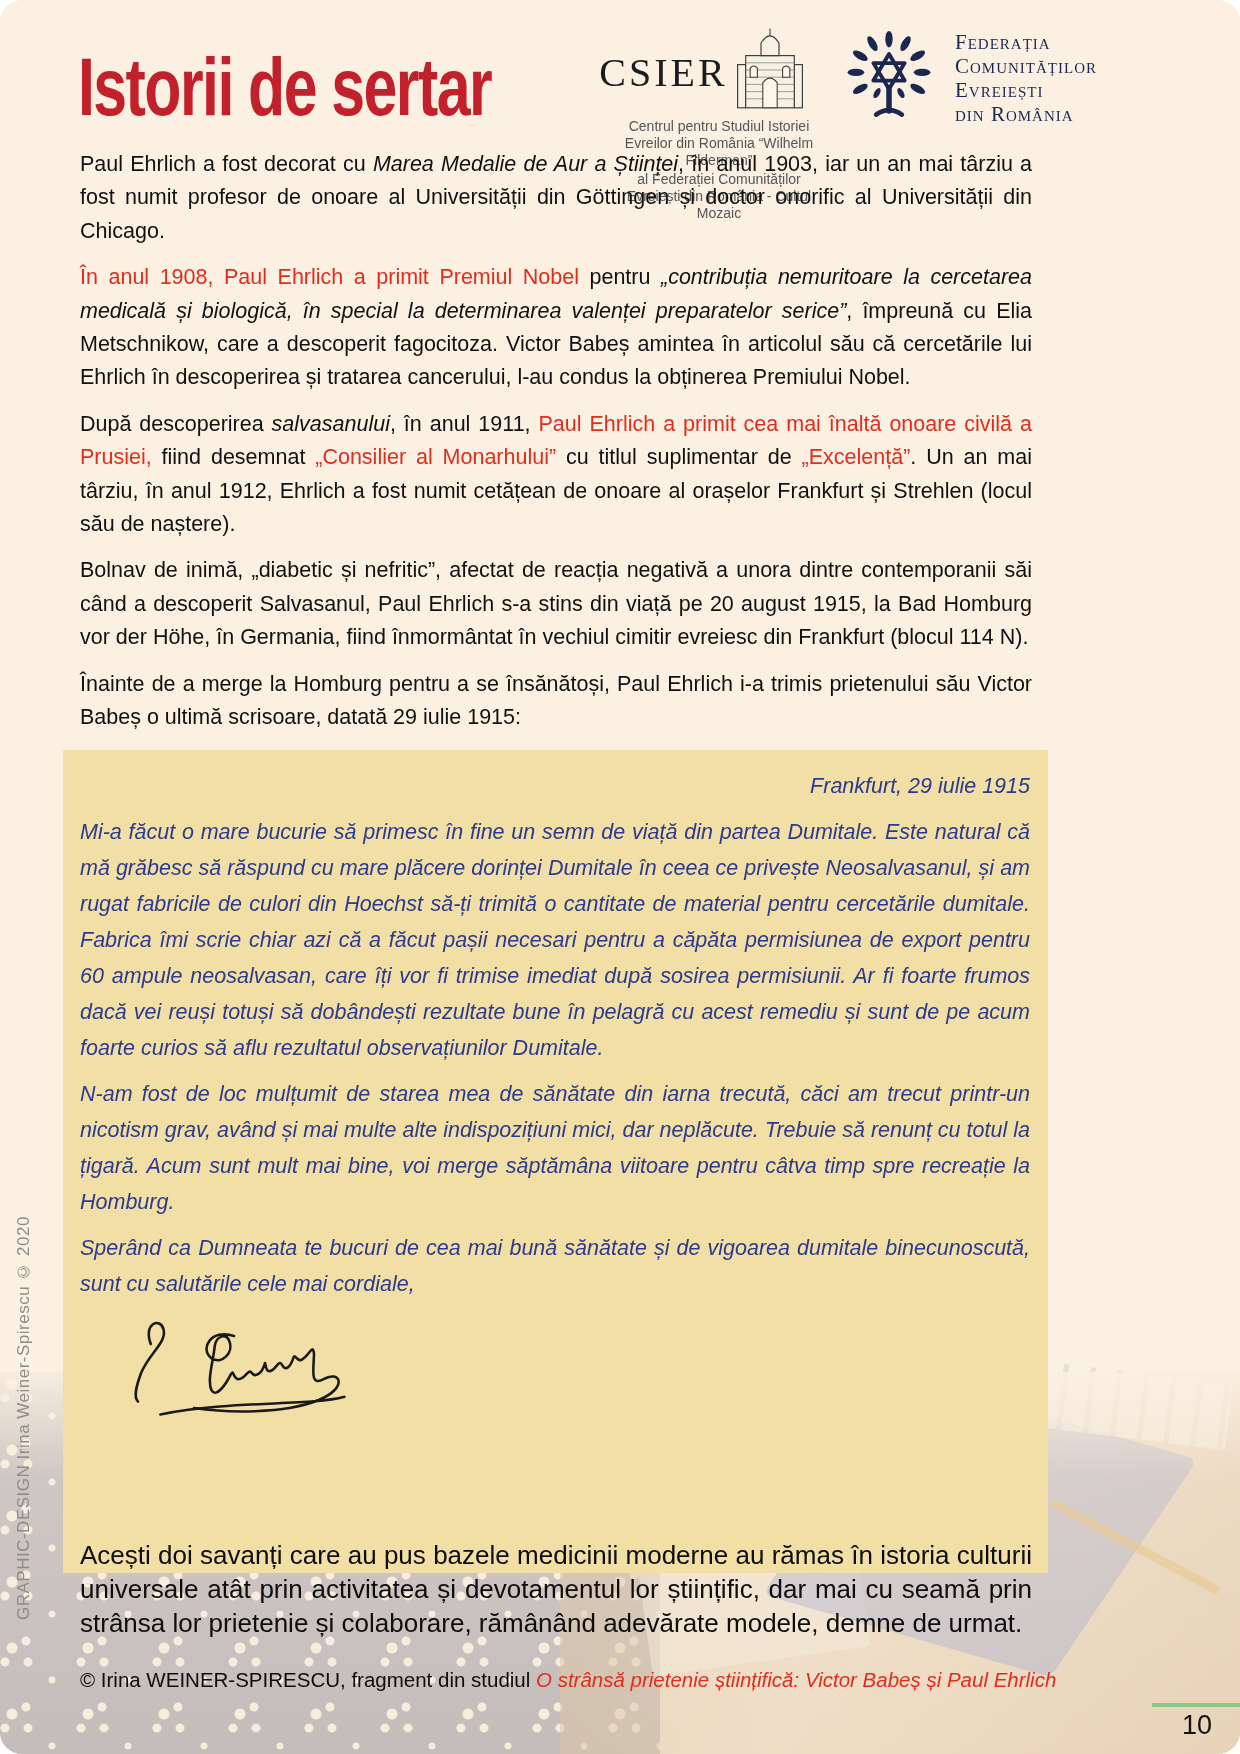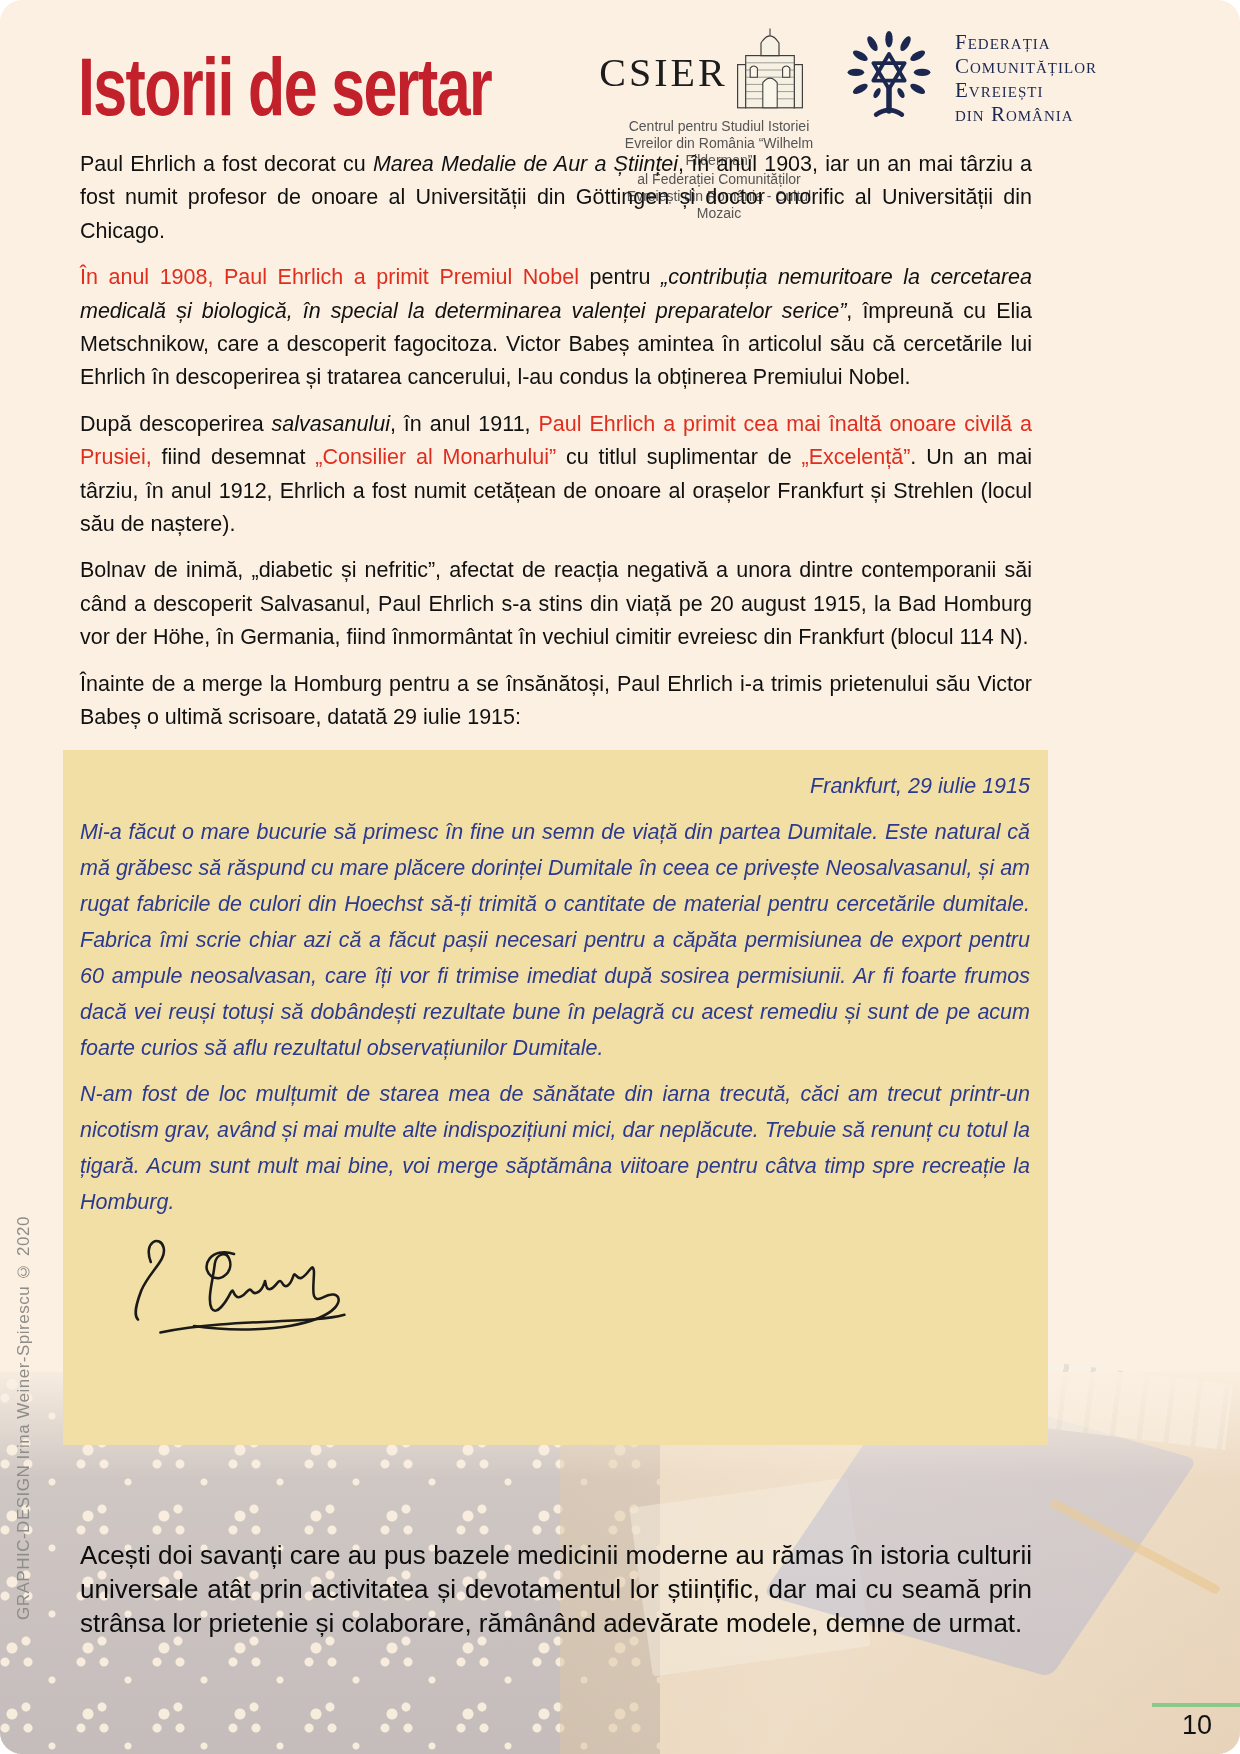--- a/index.html
+++ b/index.html
@@ -22,21 +22,21 @@
   .fcer { position:absolute; left:843px; top:30px; display:flex; align-items:center; gap:20px; }
   .fcer-text { font-family:"Liberation Serif", serif; font-variant:small-caps; color:#1c2750;
                font-size:21px; line-height:24px; letter-spacing:1px; }
   
   .article { position:absolute; left:80px; top:148px; width:952px;
              font-size:21.5px; line-height:33.4px; text-align:justify; }
   .article p { margin:0 0 13px 0; }
   .it { font-style:italic; }
   .red { color:#e02d1e; }
   
-  .letter { position:absolute; left:63px; top:750px; width:985px; height:695px;
+  .letter { position:absolute; left:63px; top:750px; width:985px; height:823px;
             background:#f2dfa5; color:#2b3a8e; font-style:italic;
             font-size:21.5px; line-height:36px; box-sizing:border-box;
             padding:18px 18px 8px 17px; text-align:justify; z-index:3; }
   .letter p { margin:0 0 10px 0; }
   .letter .dateline { text-align:right; }
   .sig { margin:4px 0 0 8px; }
   
   .photo { position:absolute; left:0; top:1372px; width:1240px; height:382px; z-index:1; }
   .fabric { position:absolute; left:0; top:0; width:660px; height:100%;
             background-color:#5b5a72; opacity:.55;
@@ -163,30 +163,34 @@
     <p><span class="red">În anul 1908, Paul Ehrlich a primit Premiul Nobel</span><span> pentru </span><span class="it">„contribuția nemuritoare la cercetarea medicală și biologică, în special la determinarea valenței preparatelor serice”</span><span>, împreună cu Elia Metschnikow, care a descoperit fagocitoza. Victor Babeș amintea în articolul său că cercetările lui Ehrlich în descoperirea și tratarea cancerului, l-au condus la obținerea Premiului Nobel.</span></p>
     <p><span>După descoperirea </span><span class="it">salvasanului</span><span>, în anul 1911, </span><span class="red">Paul Ehrlich a primit cea mai înaltă onoare civilă a Prusiei,</span><span> fiind desemnat </span><span class="red">„Consilier al Monarhului”</span><span> cu titlul suplimentar de </span><span class="red">„Excelență”</span><span>. Un an mai târziu, în anul 1912, Ehrlich a fost numit cetățean de onoare al orașelor Frankfurt și Strehlen (locul său de naștere).</span></p>
     <p>Bolnav de inimă, „diabetic și nefritic”, afectat de reacția negativă a unora dintre contemporanii săi când a descoperit Salvasanul, Paul Ehrlich s-a stins din viață pe 20 august 1915, la Bad Homburg vor der Höhe, în Germania, fiind înmormântat în vechiul cimitir evreiesc din Frankfurt (blocul 114 N).</p>
     <p>Înainte de a merge la Homburg pentru a se însănătoși, Paul Ehrlich i-a trimis prietenului său Victor Babeș o ultimă scrisoare, datată 29 iulie 1915:</p>
   </div>
 
   <div class="letter">
     <p class="dateline">Frankfurt, 29 iulie 1915</p>
     <p>Mi-a făcut o mare bucurie să primesc în fine un semn de viață din partea Dumitale. Este natural că mă grăbesc să răspund cu mare plăcere dorinței Dumitale în ceea ce privește Neosalvasanul, și am rugat fabricile de culori din Hoechst să-ți trimită o cantitate de material pentru cercetările dumitale. Fabrica îmi scrie chiar azi că a făcut pașii necesari pentru a căpăta permisiunea de export pentru 60 ampule neosalvasan, care îți vor fi trimise imediat după sosirea permisiunii. Ar fi foarte frumos dacă vei reuși totuși să dobândești rezultate bune în pelagră cu acest remediu și sunt de pe acum foarte curios să aflu rezultatul observațiunilor Dumitale.</p>
     <p>N-am fost de loc mulțumit de starea mea de sănătate din iarna trecută, căci am trecut printr-un nicotism grav, având și mai multe alte indispozițiuni mici, dar neplăcute. Trebuie să renunț cu totul la țigară. Acum sunt mult mai bine, voi merge săptămâna viitoare pentru câtva timp spre recreație la Homburg.</p>
+    <p>Sperând ca Dumneata te bucuri de cea mai bună sănătate și de vigoarea dumitale binecunoscută, sunt cu salutările cele mai cordiale,</p>
     <div class="sig">
       <svg width="300" height="112" viewBox="0 0 310 140" fill="none" stroke="#1a1a1a" stroke-width="3.2" stroke-linecap="round">
         <path d="M46 40 C36 14 58 6 62 22 C66 38 44 52 34 76 C28 92 24 106 30 112"></path>
         <path d="M150 30 C122 20 106 46 122 58 C136 66 150 50 144 36 C140 26 128 30 126 42 C124 62 116 86 122 98 C128 108 140 90 146 78 C150 70 148 84 156 84 C164 84 168 70 172 76 C176 82 184 78 188 66 C190 58 188 74 194 74 C202 74 206 58 210 66 C214 74 220 70 224 58 C226 50 228 62 234 60 C244 56 248 38 250 52 C250 70 244 94 262 84 C282 72 294 94 256 110 C212 128 140 126 100 120"></path>
         <path d="M58 128 C150 110 244 118 288 106"></path>
       </svg>
     </div>
   </div>
 
   <div class="outro">Acești doi savanți care au pus bazele medicinii moderne au rămas în istoria culturii universale atât prin activitatea și devotamentul lor științific, dar mai cu seamă prin strânsa lor prietenie și colaborare, rămânând adevărate modele, demne de urmat.</div>
 
+  <div class="credit">
+    <span>© Irina WEINER-SPIRESCU, fragment din studiul </span><span class="study">O strânsă prietenie științifică: Victor Babeș și Paul Ehrlich</span>
+  </div>
 
   <div class="pageline"></div>
   <div class="pagenum">10</div>
 
   <div class="vcredit">GRAPHIC-DESIGN Irina Weiner-Spirescu © 2020</div>
 
 </div>
 
 </body></html>

